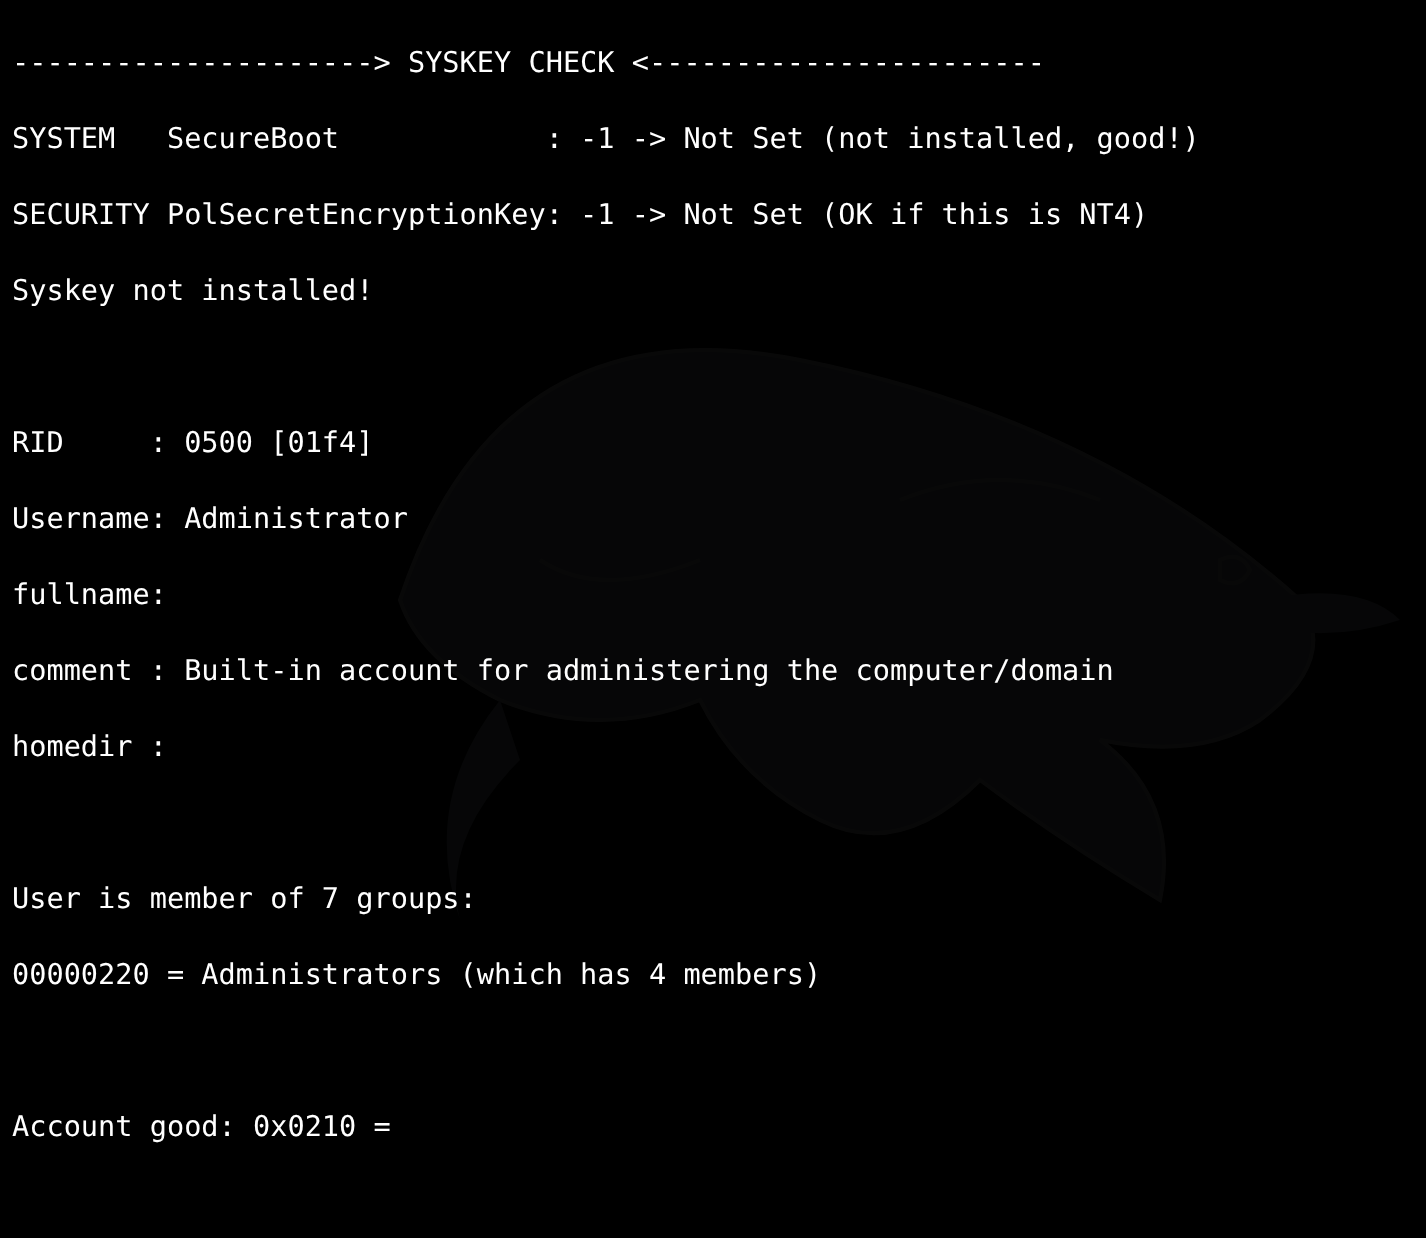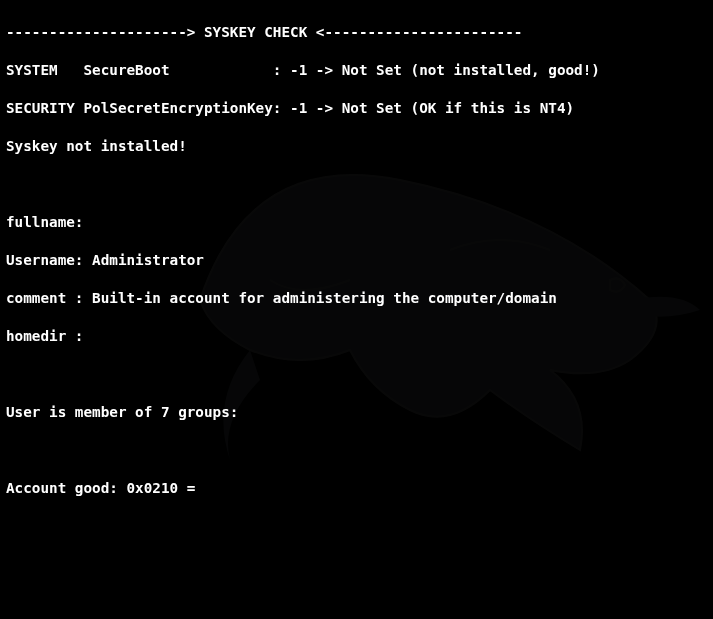--- a/index.html
+++ b/index.html
@@ -26,45 +26,47 @@
   .terminal {
     position: relative;
     z-index: 1;
     font-family: "DejaVu Sans Mono", "Liberation Mono", "Courier New", monospace;
     font-size: 14.3px;
     line-height: 19px;
     color: #ffffff;
     white-space: pre;
     padding: 4px 6px;
   }
-  .row { white-space: pre; font-weight: bold; }
+  .row { white-space: pre; }
 </style>
 </head>
 <body>
 
 <svg class="bg-dragon" viewBox="0 0 560 400">
   <path d="M50 200 Q100 50 250 80 Q400 110 500 200 Q520 230 480 260 Q450 280 400 270 Q440 300 430 350 Q380 320 340 290 Q300 330 260 310 Q220 290 200 250 Q150 270 100 250 Q60 230 50 200 Z
            M460 180 Q470 175 475 185 Q470 195 460 190 Z
            M300 150 Q350 130 400 150 M200 180 Q150 200 120 180" fill="#3a3f44" stroke="#555" stroke-width="2"></path>
   <path d="M480 200 Q530 190 550 210 Q520 220 490 215" fill="#3a3f44"></path>
   <path d="M100 250 Q60 300 80 360 Q70 320 110 280" fill="#3a3f44"></path>
 </svg>
 
 <div class="terminal">
 <div class="row">---------------------&gt; SYSKEY CHECK &lt;-----------------------</div>
 <div class="row">SYSTEM   SecureBoot            : -1 -&gt; Not Set (not installed, good!)</div>
 <div class="row">SECURITY PolSecretEncryptionKey: -1 -&gt; Not Set (OK if this is NT4)</div>
 <div class="row">Syskey not installed!</div>
 <div class="row">&nbsp;</div>
+<div class="row">RID     : 0500 [01f4]</div>
+<div class="row">Username: Administrator</div>
 <div class="row">fullname:</div>
-<div class="row">Username: Administrator</div>
 <div class="row">comment : Built-in account for administering the computer/domain</div>
 <div class="row">homedir :</div>
 <div class="row">&nbsp;</div>
 <div class="row">User is member of 7 groups:</div>
+<div class="row">00000220 = Administrators (which has 4 members)</div>
 <div class="row">&nbsp;</div>
 <div class="row">Account good: 0x0210 =</div>
 
 
 
 
 
 
 
 

